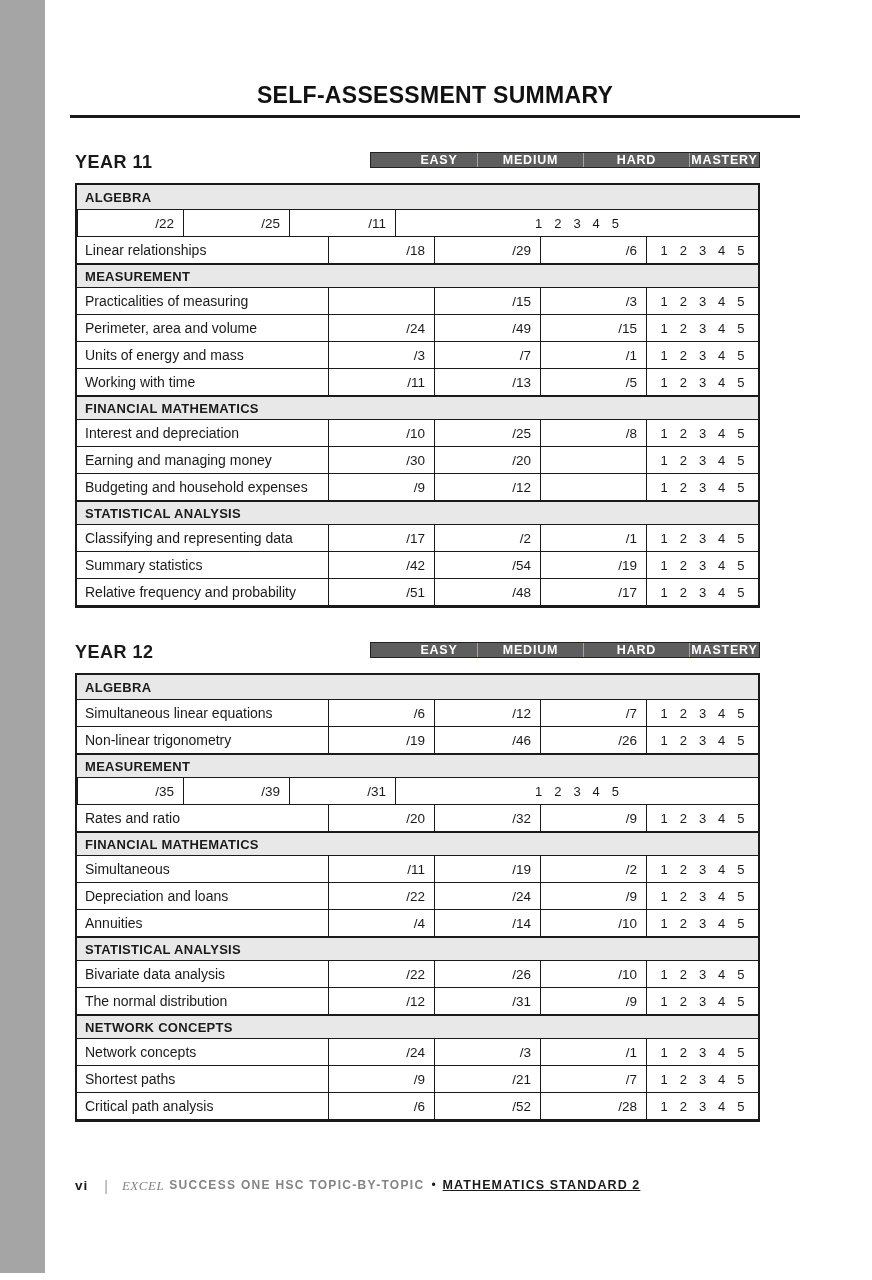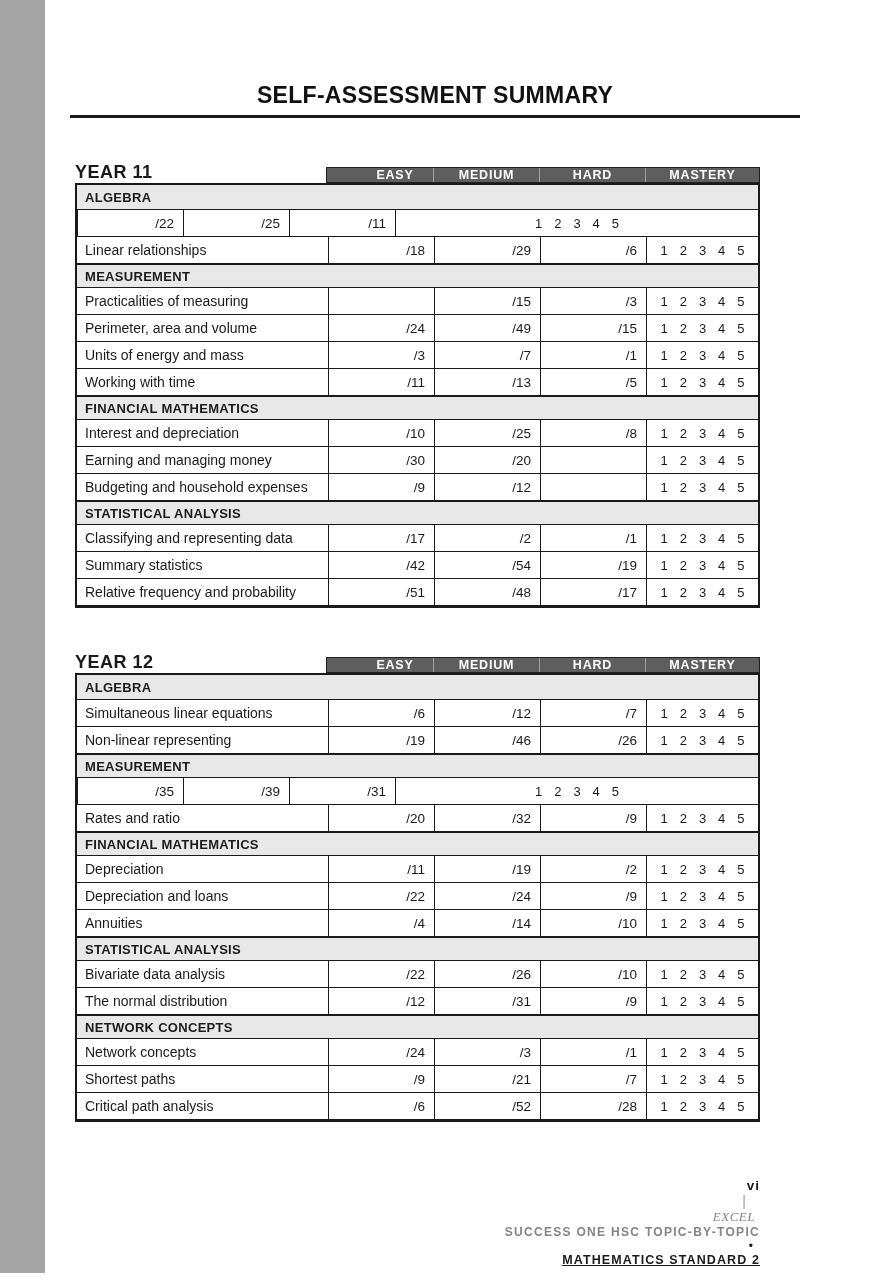--- a/index.html
+++ b/index.html
@@ -38,21 +38,21 @@
     color: #111;
   }
   .title-rule {
     margin-top: 6px;
     height: 3px;
     background: var(--border, #1a1a1a);
   }
 
   
   .assess-table-block { margin-top: 34px; }
-  .table-head { display: flex; align-items: flex-end; height: 31px; }
+  .table-head { display: flex; align-items: flex-start; height: 31px; gap: 44px; }
   .year-label {
     width: 251px;
     display: flex;
     align-items: center;
     font-size: 18px;
     font-weight: bold;
     letter-spacing: 0.5px;
   }
   .col-heads {
     flex: 1;
@@ -120,23 +120,22 @@
     justify-content: center;
     gap: 12px;
     font-size: 13px;
   }
   .mastery-num { display: inline-block; }
 
   
   .footer {
     margin-top: 56px;
     display: flex;
-    align-items: flex-end;
+    align-items: flex-start;
     font-size: 12px;
-    flex-direction: column;
   }
   .f-page {
     font-weight: bold;
     font-size: 13.5px;
     letter-spacing: 1px;
     color: #1a1a1a;
   }
   .f-sep {
     color: #9a9a9a;
     margin: 0 14px 0 16px;
@@ -375,21 +374,21 @@
               <div class="cell score">/7</div>
               <div class="cell mastery">
                 <span class="mastery-num">1</span>
                 <span class="mastery-num">2</span>
                 <span class="mastery-num">3</span>
                 <span class="mastery-num">4</span>
                 <span class="mastery-num">5</span>
               </div>
             </div>
             <div class="data-row">
-              <div class="cell topic">Non-linear representing</div>
+              <div class="cell topic">Non-linear trigonometry</div>
               <div class="cell score">/19</div>
               <div class="cell score">/46</div>
               <div class="cell score">/26</div>
               <div class="cell mastery">
                 <span class="mastery-num">1</span>
                 <span class="mastery-num">2</span>
                 <span class="mastery-num">3</span>
                 <span class="mastery-num">4</span>
                 <span class="mastery-num">5</span>
               </div>
@@ -415,21 +414,21 @@
               <div class="cell mastery">
                 <span class="mastery-num">1</span>
                 <span class="mastery-num">2</span>
                 <span class="mastery-num">3</span>
                 <span class="mastery-num">4</span>
                 <span class="mastery-num">5</span>
               </div>
             </div>
             <div class="section-row">FINANCIAL MATHEMATICS</div>
             <div class="data-row">
-              <div class="cell topic">Depreciation</div>
+              <div class="cell topic">Simultaneous</div>
               <div class="cell score">/11</div>
               <div class="cell score">/19</div>
               <div class="cell score">/2</div>
               <div class="cell mastery">
                 <span class="mastery-num">1</span>
                 <span class="mastery-num">2</span>
                 <span class="mastery-num">3</span>
                 <span class="mastery-num">4</span>
                 <span class="mastery-num">5</span>
               </div>

